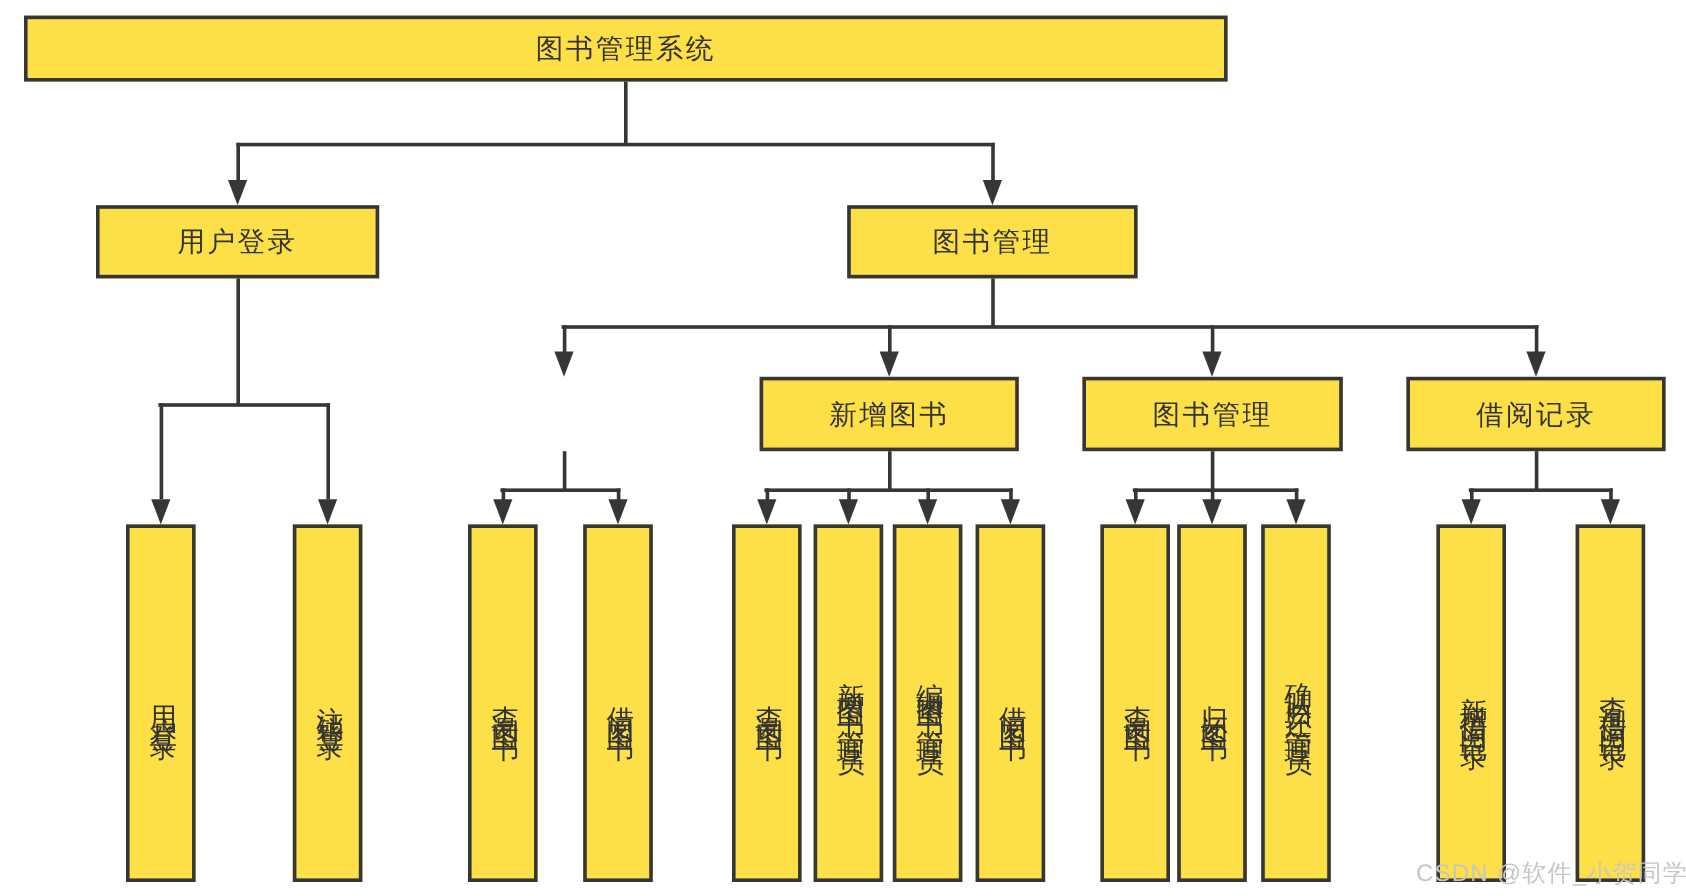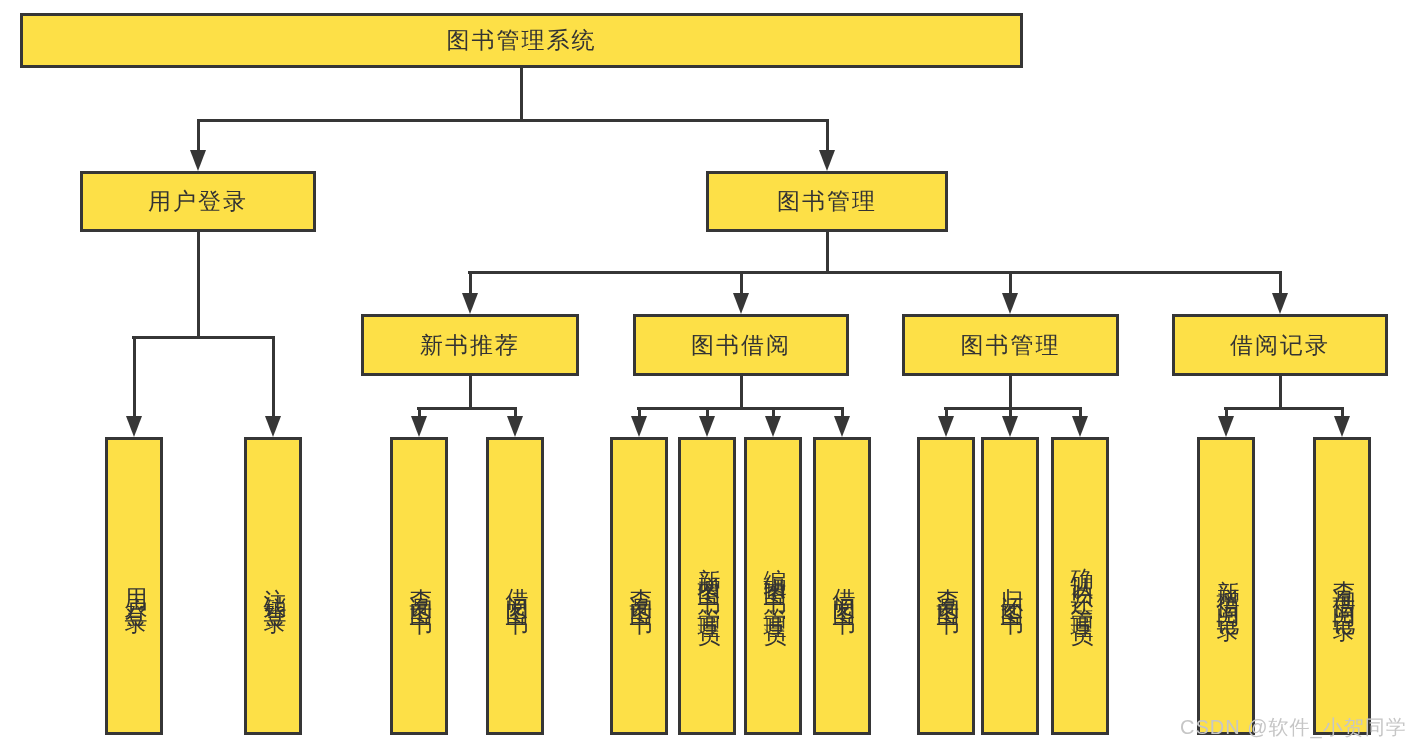--- a/index.html
+++ b/index.html
@@ -63,25 +63,22 @@
     <span>图书管理系统</span>
   </div>
 
   <div class="node" style="left:80px;top:171px;width:236px;height:61px">
     <span>用户登录</span>
   </div>
   <div class="node" style="left:706px;top:171px;width:242px;height:61px">
     <span>图书管理</span>
   </div>
 
-  <div class="node" style="left:361px;top:314px;width:218px;height:62px">
-    <span>新书推荐</span>
-  </div>
   <div class="node" style="left:633px;top:314px;width:216px;height:62px">
-    <span>图书借阅</span>
+    <span>新增图书</span>
   </div>
   <div class="node" style="left:902px;top:314px;width:217px;height:62px">
     <span>图书管理</span>
   </div>
   <div class="node" style="left:1172px;top:314px;width:216px;height:62px">
     <span>借阅记录</span>
   </div>
 
   <div class="node leaf" style="left:105px;top:437px;width:58px;height:298px">
     <span>用户登录</span>

